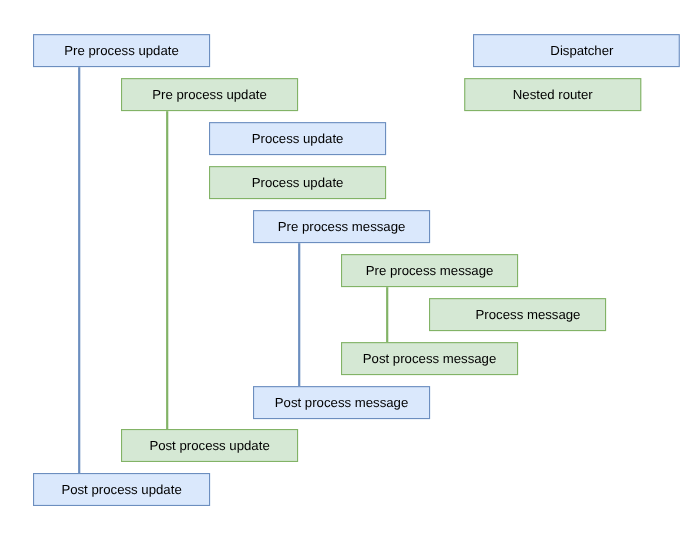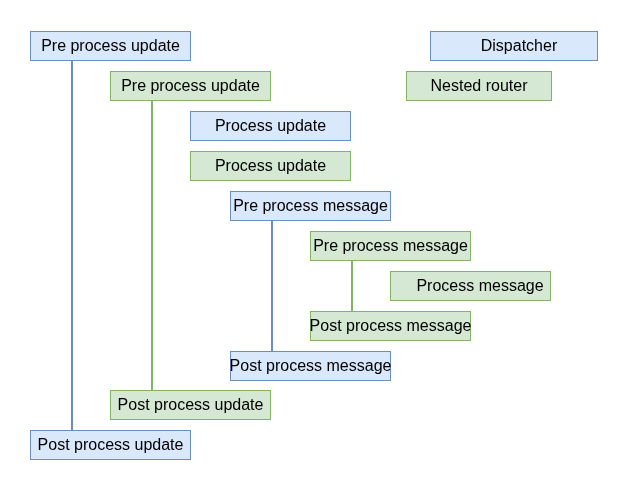--- a/index.html
+++ b/index.html
@@ -16,21 +16,21 @@
     overflow: hidden;
   }
   .node {
     position: absolute;
     box-sizing: border-box;
     width: 161px;
     height: 30px;
     display: flex;
     align-items: center;
     justify-content: center;
-    font-size: 16px;
+    font-size: 12px;
     color: #000000;
     text-align: center;
     white-space: nowrap;
   }
   .node.blue {
     background: #dae8fc;
     border: 1px solid #6c8ebf;
   }
   .node.green {
     background: #d5e8d4;
@@ -47,23 +47,23 @@
 <body>
 
 <div class="canvas">
 
   <div class="connector blue" style="left: 71px; top: 61px; height: 369px;"></div>
   <div class="connector green" style="left: 151px; top: 101px; height: 289px;"></div>
   <div class="connector blue" style="left: 271px; top: 221px; height: 130px;"></div>
   <div class="connector green" style="left: 351px; top: 261px; height: 50px;"></div>
 
   <div class="node blue" style="left: 30px; top: 31px; width: 161px; height: 30px;">Pre process update</div>
-  <div class="node blue" style="left: 430px; top: 31px; width: 168px; height: 30px; padding-left: 10px;">Dispatcher</div>
+  <div class="node blue" style="left: 430px; top: 31px; width: 188px; height: 30px; padding-left: 10px;">Dispatcher</div>
   <div class="node green" style="left: 110px; top: 71px; width: 161px; height: 30px;">Pre process update</div>
-  <div class="node green" style="left: 406px; top: 71px; width: 146px; height: 30px;">Nested router</div>
+  <div class="node green" style="left: 422px; top: 71px; width: 161px; height: 30px;">Nested router</div>
   <div class="node blue" style="left: 190px; top: 111px; width: 161px; height: 30px;">Process update</div>
   <div class="node green" style="left: 190px; top: 151px; width: 161px; height: 30px;">Process update</div>
   <div class="node blue" style="left: 230px; top: 191px; width: 161px; height: 30px;">Pre process message</div>
   <div class="node green" style="left: 310px; top: 231px; width: 161px; height: 30px;">Pre process message</div>
   <div class="node green" style="left: 390px; top: 271px; width: 161px; height: 30px; padding-left: 19px;">Process message</div>
   <div class="node green" style="left: 310px; top: 311px; width: 161px; height: 30px;">Post process message</div>
   <div class="node blue" style="left: 230px; top: 351px; width: 161px; height: 30px;">Post process message</div>
   <div class="node green" style="left: 110px; top: 390px; width: 161px; height: 30px;">Post process update</div>
   <div class="node blue" style="left: 30px; top: 430px; width: 161px; height: 30px;">Post process update</div>
 

